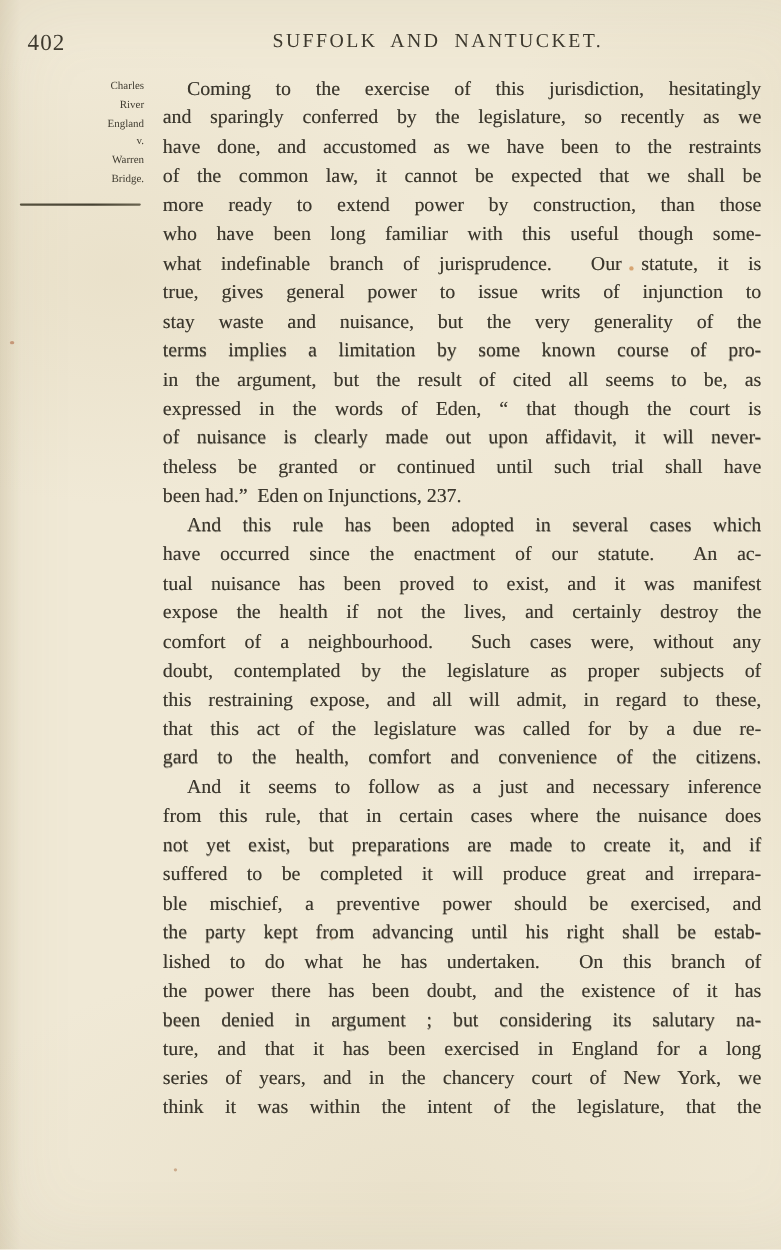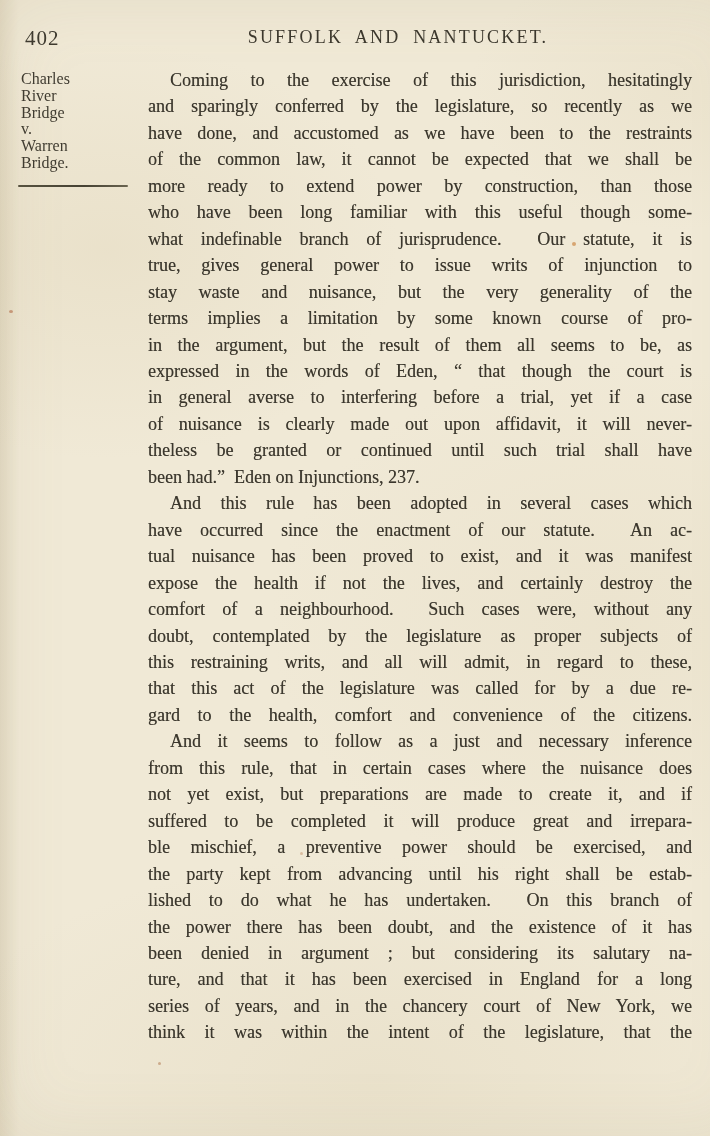--- a/index.html
+++ b/index.html
@@ -42,22 +42,22 @@
     letter-spacing: 2.2px;
     word-spacing: 6px;
     white-space: nowrap;
     color: #3c382d;
   }
   .margin-note {
     position: absolute;
     left: 21px;
     top: 71px;
     width: 110px;
-    text-align: left;
-    font-size: 16px;
+    text-align: right;
+    font-size: 10px;
     line-height: 16.8px;
     color: #403c31;
   }
   .margin-rule {
     position: absolute;
     left: 18px;
     top: 185px;
     width: 110px;
     height: 1.8px;
     background: linear-gradient(90deg, #57523f, #464233 60%, #6a6450);
@@ -91,50 +91,49 @@
 </style>
 </head>
 <body>
 
 <div class="page">
   <div class="pagenum">402</div>
   <div class="runhead">SUFFOLK AND NANTUCKET.</div>
   <div class="margin-note">
       <div>Charles</div>
       <div>River</div>
-      <div>Bridge</div>
+      <div>England</div>
       <div>v.</div>
       <div>Warren</div>
       <div>Bridge.</div>
     </div>
   <div class="margin-rule"></div>
   <div class="body-text">
       <div class="line indent">Coming to the exercise of this jurisdiction, hesitatingly</div>
       <div class="line">and sparingly conferred by the legislature, so recently as we</div>
       <div class="line">have done, and accustomed as we have been to the restraints</div>
       <div class="line">of the common law, it cannot be expected that we shall be</div>
       <div class="line">more ready to extend power by construction, than those</div>
       <div class="line">who have been long familiar with this useful though some-</div>
       <div class="line">what indefinable branch of jurisprudence.&nbsp; Our statute, it is</div>
       <div class="line">true, gives general power to issue writs of injunction to</div>
       <div class="line">stay waste and nuisance, but the very generality of the</div>
       <div class="line">terms implies a limitation by some known course of pro-</div>
-      <div class="line">in the argument, but the result of them all seems to be, as</div>
+      <div class="line">in the argument, but the result of cited all seems to be, as</div>
       <div class="line">expressed in the words of Eden, “ that though the court is</div>
-      <div class="line">in general averse to interfering before a trial, yet if a case</div>
       <div class="line">of nuisance is clearly made out upon affidavit, it will never-</div>
       <div class="line">theless be granted or continued until such trial shall have</div>
       <div class="line lastline">been had.”&nbsp; Eden on Injunctions, 237.</div>
       <div class="line indent">And this rule has been adopted in several cases which</div>
       <div class="line">have occurred since the enactment of our statute.&nbsp; An ac-</div>
       <div class="line">tual nuisance has been proved to exist, and it was manifest</div>
       <div class="line">expose the health if not the lives, and certainly destroy the</div>
       <div class="line">comfort of a neighbourhood.&nbsp; Such cases were, without any</div>
       <div class="line">doubt, contemplated by the legislature as proper subjects of</div>
-      <div class="line">this restraining writs, and all will admit, in regard to these,</div>
+      <div class="line">this restraining expose, and all will admit, in regard to these,</div>
       <div class="line">that this act of the legislature was called for by a due re-</div>
       <div class="line">gard to the health, comfort and convenience of the citizens.</div>
       <div class="line indent">And it seems to follow as a just and necessary inference</div>
       <div class="line">from this rule, that in certain cases where the nuisance does</div>
       <div class="line">not yet exist, but preparations are made to create it, and if</div>
       <div class="line">suffered to be completed it will produce great and irrepara-</div>
       <div class="line">ble mischief, a preventive power should be exercised, and</div>
       <div class="line">the party kept from advancing until his right shall be estab-</div>
       <div class="line">lished to do what he has undertaken.&nbsp; On this branch of</div>
       <div class="line">the power there has been doubt, and the existence of it has</div>

